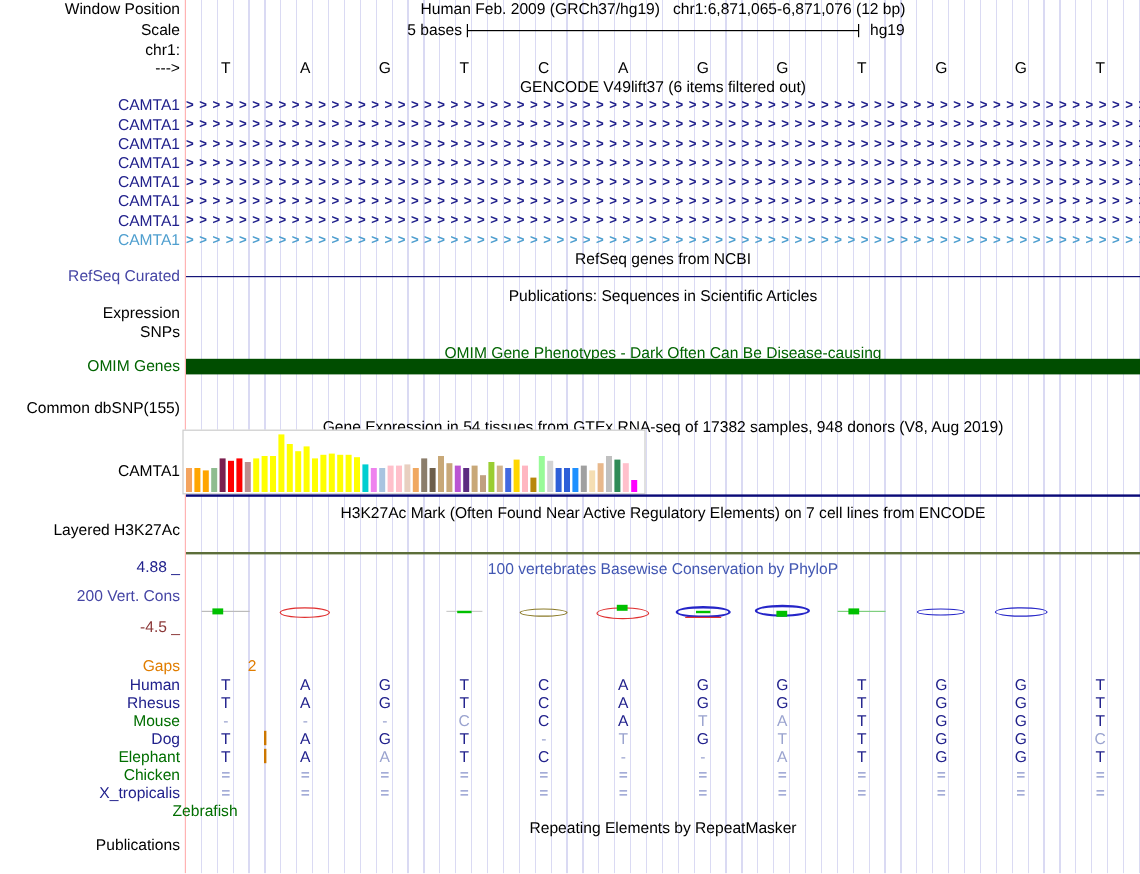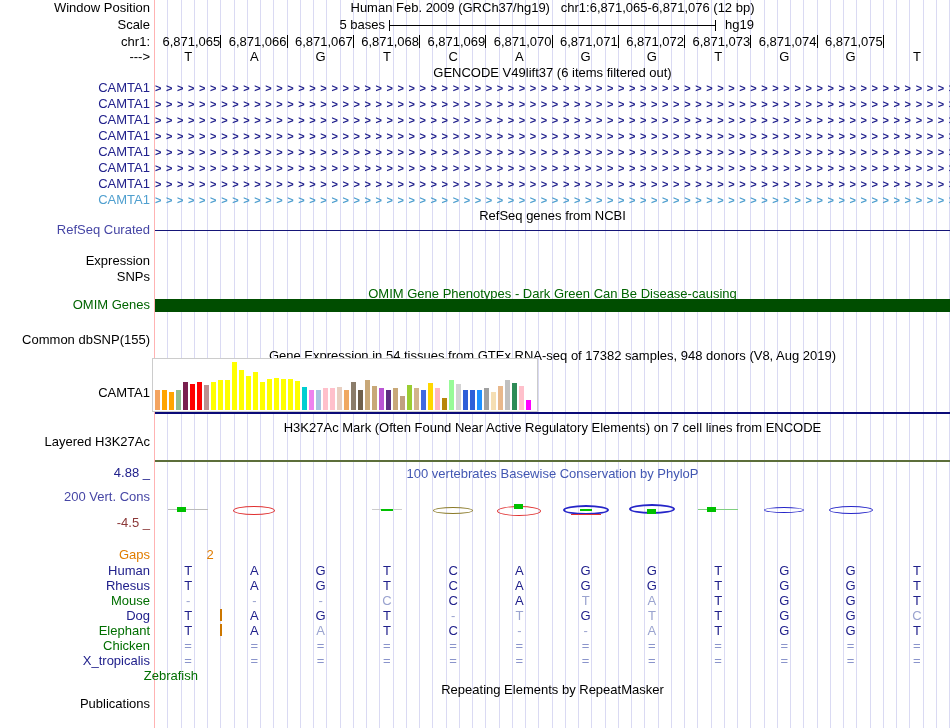--- a/index.html
+++ b/index.html
@@ -62,34 +62,20 @@
   <div class="ctr" style="top:1px">
     <span>Human Feb. 2009 (GRCh37/hg19)</span>&nbsp;&nbsp;&nbsp;<span>chr1:6,871,065-6,871,076 (12 bp)</span>
   </div>
 
   <div class="lbl" style="top:18px">Scale</div>
   <div style="position:absolute;left:155px;top:18px;width:230px;text-align:right;line-height:14px">5 bases</div>
   <div id="ruler-line"></div>
   <div style="position:absolute;left:725px;top:18px;line-height:14px">hg19</div>
 
   <div class="lbl" style="top:35px">chr1:</div>
-  <div class="trk cellrow" style="top:35px" id="coord-row">
-      <div class="coordcell">6,871,065</div>
-      <div class="coordcell">6,871,066</div>
-      <div class="coordcell">6,871,067</div>
-      <div class="coordcell">6,871,068</div>
-      <div class="coordcell">6,871,069</div>
-      <div class="coordcell">6,871,070</div>
-      <div class="coordcell">6,871,071</div>
-      <div class="coordcell">6,871,072</div>
-      <div class="coordcell">6,871,073</div>
-      <div class="coordcell">6,871,074</div>
-      <div class="coordcell">6,871,075</div>
-      <div class="coordcell notick"></div>
-    </div>
 
   <div class="lbl" style="top:50px">---&gt;</div>
   <div class="trk cellrow" style="top:50px" id="base-row">
       <div class="cell">T</div>
       <div class="cell">A</div>
       <div class="cell">G</div>
       <div class="cell">T</div>
       <div class="cell">C</div>
       <div class="cell">A</div>
       <div class="cell">G</div>
@@ -133,24 +119,25 @@
       <div class="camtarow" style="top: 192px;">
         <div class="lbl lblue">CAMTA1</div>
         <div class="trk arrows lblue" style="top: 0px;">&gt;&gt;&gt;&gt;&gt;&gt;&gt;&gt;&gt;&gt;&gt;&gt;&gt;&gt;&gt;&gt;&gt;&gt;&gt;&gt;&gt;&gt;&gt;&gt;&gt;&gt;&gt;&gt;&gt;&gt;&gt;&gt;&gt;&gt;&gt;&gt;&gt;&gt;&gt;&gt;&gt;&gt;&gt;&gt;&gt;&gt;&gt;&gt;&gt;&gt;&gt;&gt;&gt;&gt;&gt;&gt;&gt;&gt;&gt;&gt;&gt;&gt;&gt;&gt;&gt;&gt;&gt;&gt;&gt;&gt;&gt;&gt;&gt;&gt;&gt;</div>
       </div>
     </div>
 
   <div class="ctr" style="top:209px">RefSeq genes from NCBI</div>
   <div class="lbl indigo" style="top:223px">RefSeq Curated</div>
   <div id="refseq-line"></div>
 
+  <div class="ctr" style="top:240px">Publications: Sequences in Scientific Articles</div>
   <div class="lbl" style="top:254px">Expression</div>
   <div class="lbl" style="top:270px">SNPs</div>
 
-  <div class="ctr dgreen" style="top:287px">OMIM Gene Phenotypes - Dark Green Can Be Disease-causing</div>
+  <div class="ctr dgreen" style="top:287px">OMIM Gene Phenotypes - Dark Often Can Be Disease-causing</div>
   <div class="lbl dgreen" style="top:298px">OMIM Genes</div>
   <div id="omim-bar"></div>
 
   <div class="lbl" style="top:333px">Common dbSNP(155)</div>
 
   <div class="ctr" style="top:349px">Gene Expression in 54 tissues from GTEx RNA-seq of 17382 samples, 948 donors (V8, Aug 2019)</div>
   <div class="lbl" style="top:386px">CAMTA1</div>
   <div id="gtex-box">
     <div id="gtex-bars">
         <div class="gbar" style="height: 20px; background: rgb(244, 164, 96);"></div>

